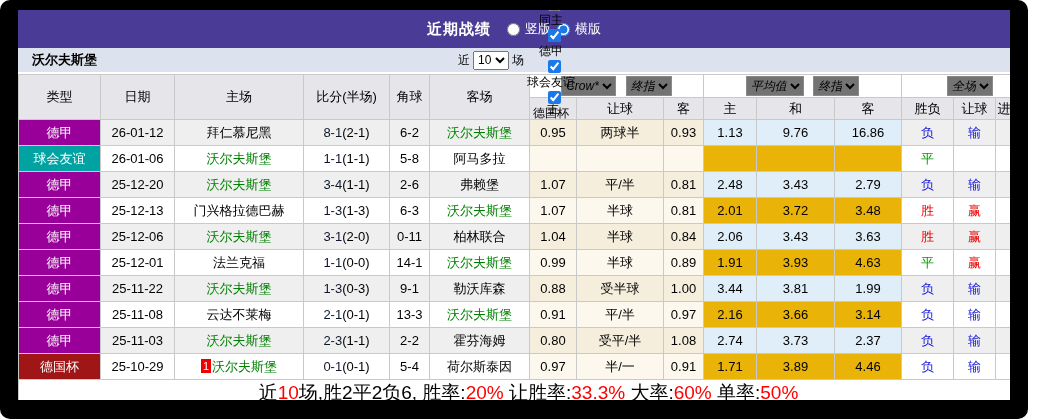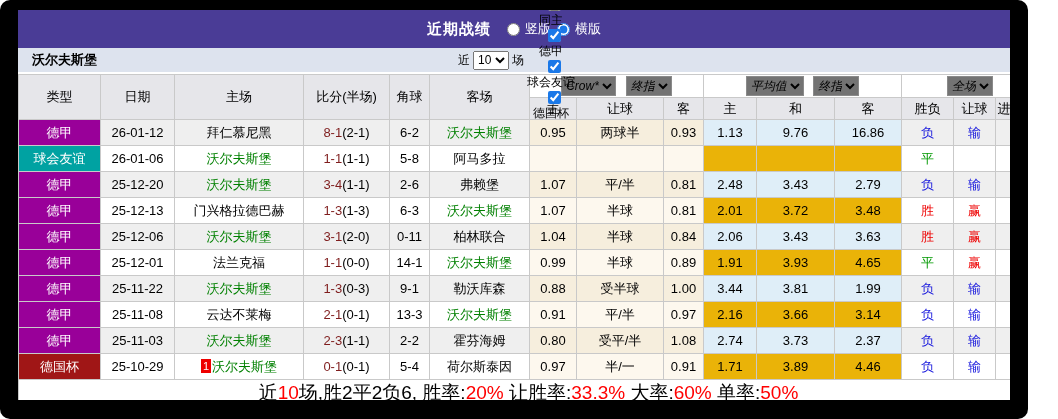--- a/index.html
+++ b/index.html
@@ -45,21 +45,21 @@
   .dd-cell select { font-size:12px; height:20px; background:#737373; border:1px solid #8a8a8a; margin:0 3px;font-style:italic; }
   tbody tr { height:26px; }
   tbody tr.odd td { background:#efefef; }
   tbody tr.even td { background:#ffffff; }
   tbody tr.odd td.c-o1 { background:#f6eedd; }
   tbody tr.even td.c-o1 { background:#fdf8ee; }
   tbody tr.odd td.c-o2 { background:#dfeef8; }
   tbody tr.even td.c-o2 { background:#eab308; }
   td.type-cell { color:#fff; }
   .team-green { color:#008000; }
-  .score-ft { color:#7f1d1d;margin-top:25px; }
+  .score-ft { color:#0f172a;margin-top:25px; }
   .score-ht { color:#000; }
   .t-red { color:#ee0000; }
   .t-blue { color:#1717dd; }
   .t-green { color:#009900; }
   .home-prefix {
     display:inline-block; background:#ee0000; color:#fff;
     font-size:11px; line-height:14px; padding:0 2px; margin-right:1px; vertical-align:1px;
   }
   tr.summary-row td { height:23px; background:#fff; font-size:19px; }
   .sum-red { color:#ff0000; }
@@ -252,21 +252,21 @@
             <td>25-12-01</td>
             <td><span>法兰克福</span></td>
             <td><span class="score-ft">1-1</span><span class="score-ht">(0-0)</span></td>
             <td>14-1</td>
             <td><span class="team-green">沃尔夫斯堡</span></td>
             <td class="c-o1">0.99</td>
             <td class="c-o1">半球</td>
             <td class="c-o1">0.89</td>
             <td class="c-o2">1.91</td>
             <td class="c-o2">3.93</td>
-            <td class="c-o2">4.65</td>
+            <td class="c-o2">4.63</td>
             <td class="t-green">平</td>
             <td class="t-red">赢</td>
             <td class="t-blue">小</td>
           </tr>
           <tr class="odd">
             <td class="type-cell" style="background: rgb(153, 0, 153);">德甲</td>
             <td>25-11-22</td>
             <td><span class="team-green">沃尔夫斯堡</span></td>
             <td><span class="score-ft">1-3</span><span class="score-ht">(0-3)</span></td>
             <td>9-1</td>

